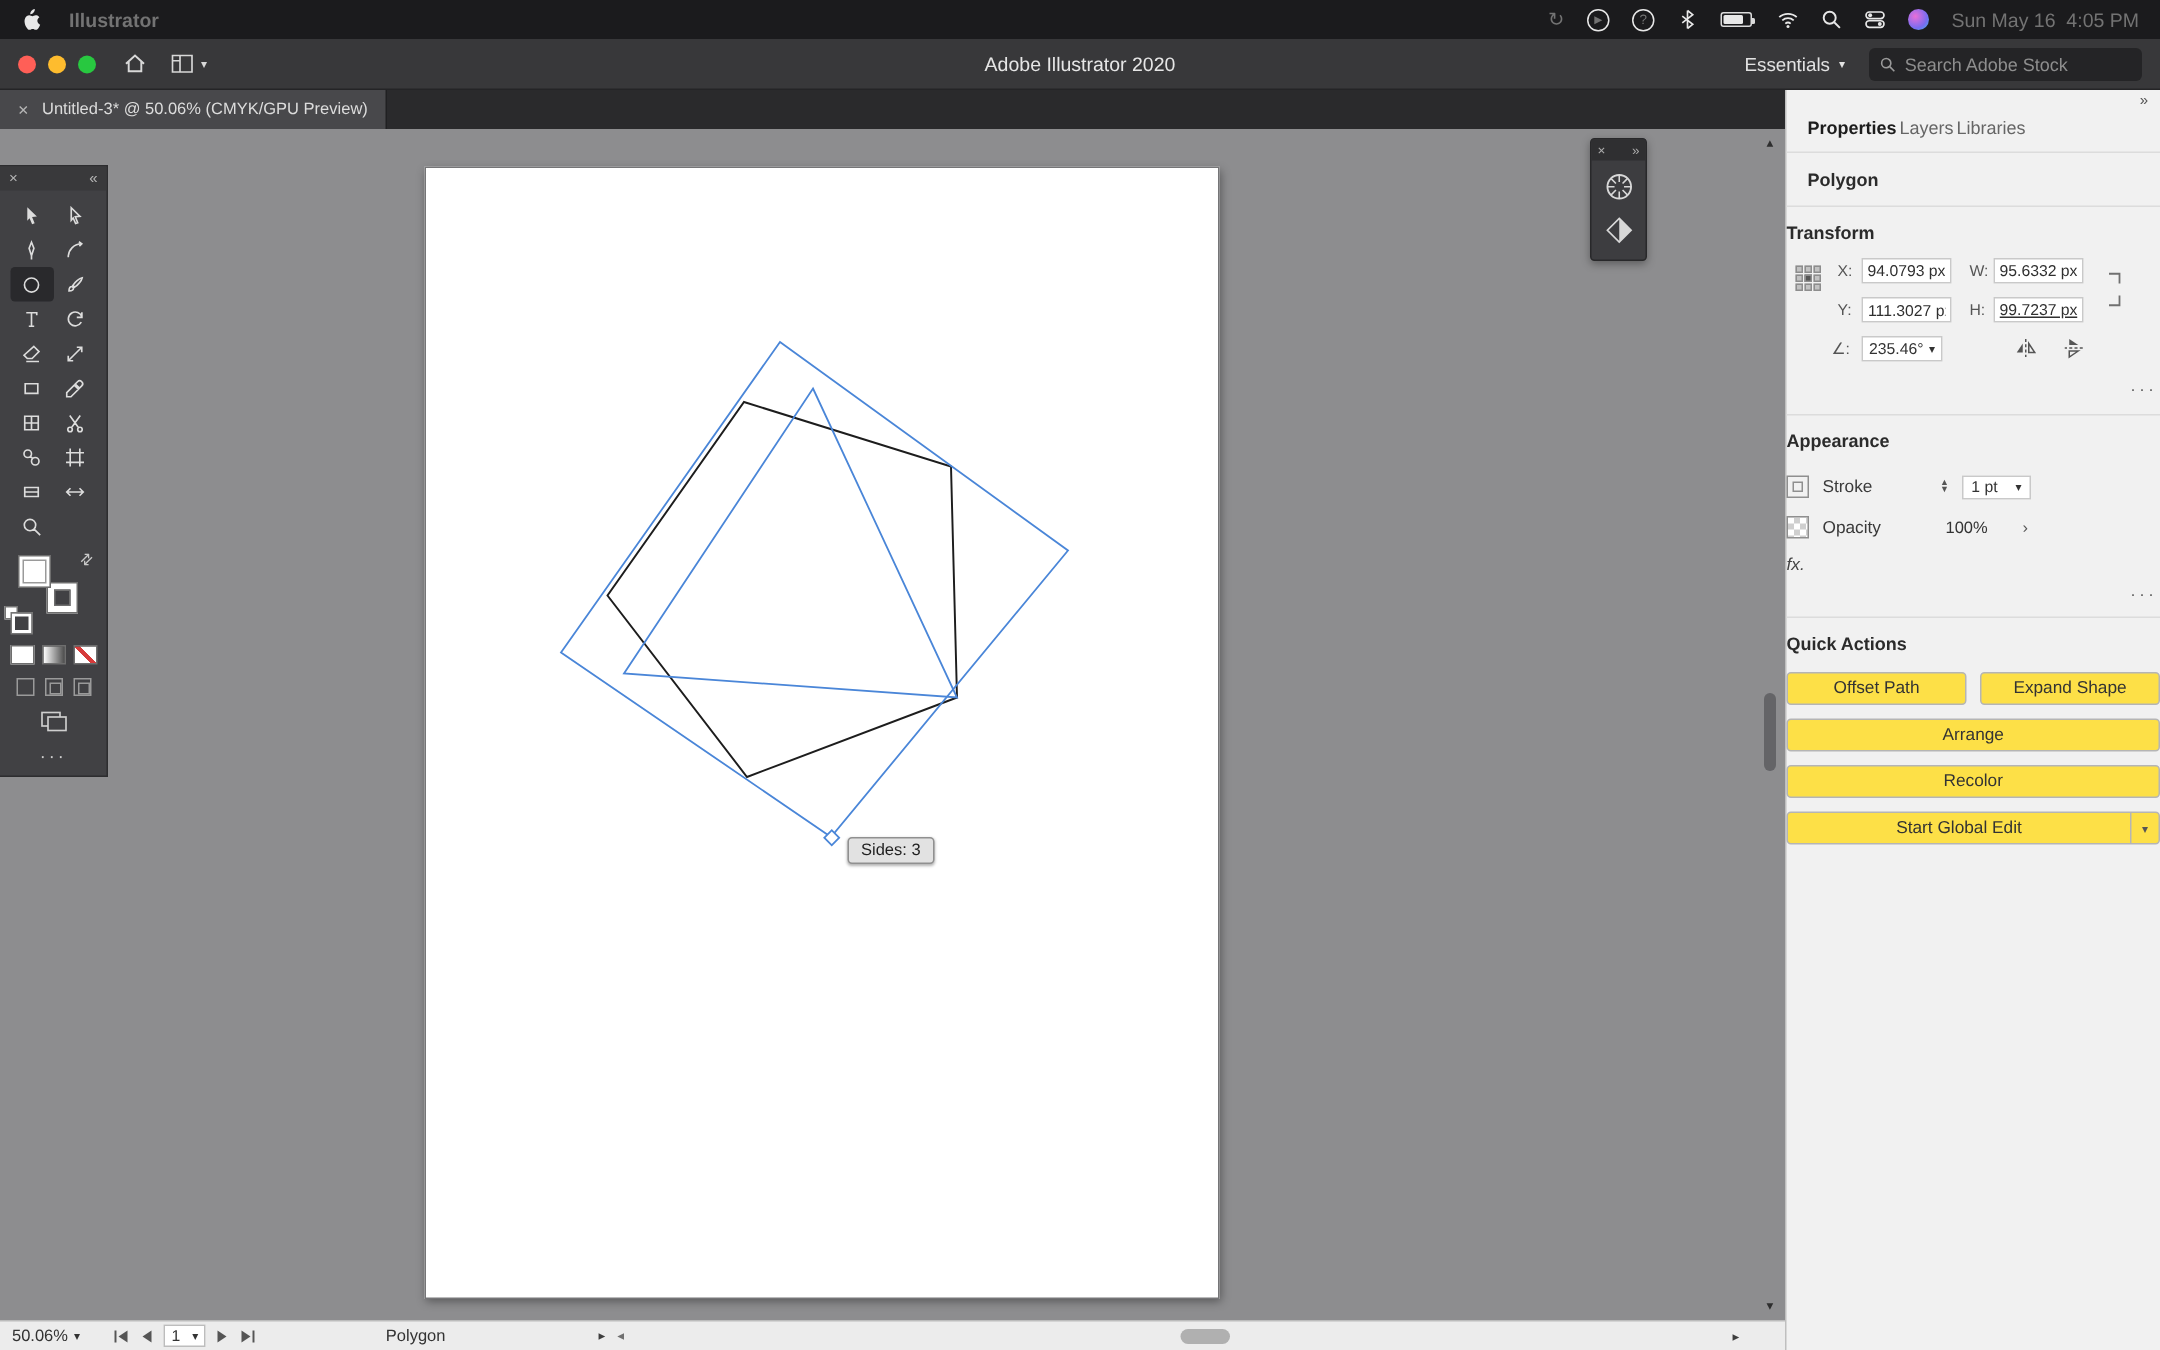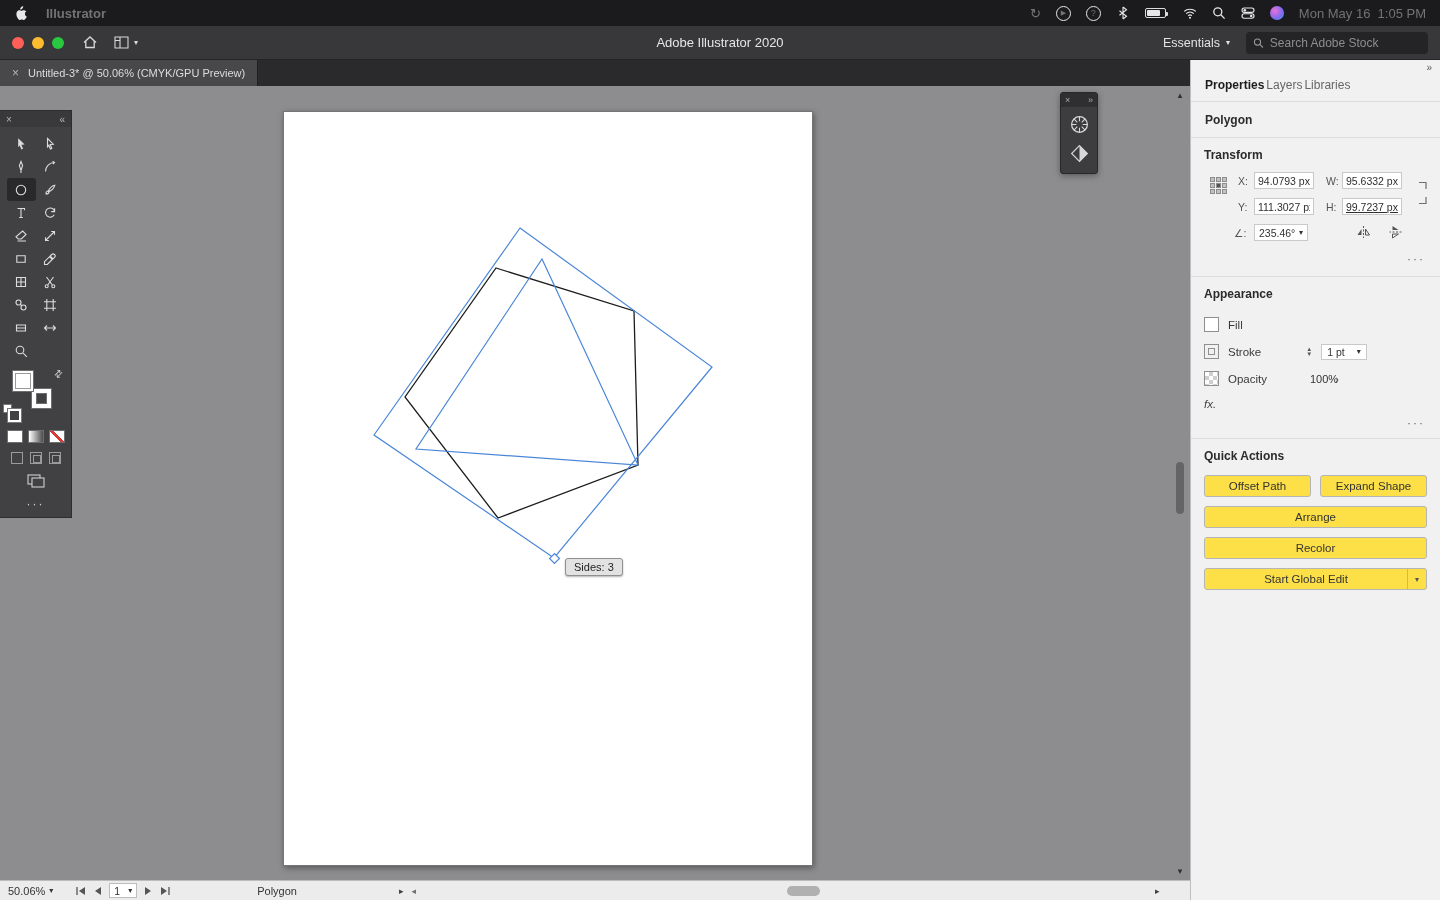--- a/index.html
+++ b/index.html
@@ -85,21 +85,21 @@
   
   .vscroll{position:absolute;right:3px;top:4px;bottom:4px;width:14px;display:flex;flex-direction:column;align-items:center;justify-content:space-between;font-size:9px;color:#2e2e2e}
   .v-thumb{position:absolute;left:3px;top:372px;width:8px;height:52px;background:#646467;border-radius:4px}
 
   
   #panel{position:absolute;top:60px;left:1190px;width:250px;height:840px;background:#f1f1f1;border-left:1px solid #bfbfbf;color:#333}
   .panel-top{height:15px;display:flex;justify-content:flex-end;align-items:center;padding:0 8px;color:#555;font-size:10px}
   .panel-tabs{display:flex;gap:2px;padding:3px 14px 9px;font-size:12px;color:#666;border-bottom:1px solid #dcdcdc}
   .ptab.active{color:#1d1d1d;font-weight:bold}
   .sel-type{padding:11px 14px 10px;font-size:12px;font-weight:bold;color:#2b2b2b;border-bottom:1px solid #dcdcdc}
-  .section{padding:10px 13px 8px;border-bottom:1px solid #dcdcdc}
+  .section{padding:10px 0 8px;border-bottom:1px solid #dcdcdc}
   .section-h{font-size:12px;font-weight:bold;color:#2b2b2b;margin-bottom:10px}
   .transform-body{position:relative;height:96px}
   .ref-locator{position:absolute;left:6px;top:5px;display:grid;grid-template-columns:repeat(3,5px);grid-template-rows:repeat(3,5px);gap:1px}
   .ref-cell{background:#c2c2c2;border:1px solid #8d8d8d}
   .ref-cell.mid{background:#555}
   .t-label{position:absolute;font-size:10.5px;color:#555}
   .t-input{position:absolute;height:17px;width:60px;font-size:10.5px;font-family:inherit;border:1px solid #c9c9c9;background:#fff;color:#2f2f2f;padding:0 3px;overflow:hidden}
   .t-drop{position:absolute;height:17px;display:flex;align-items:center;justify-content:space-between;border:1px solid #c9c9c9;background:#fff;padding:0 4px;font-size:10.5px;width:54px}
   .flip-icon{position:absolute}
   .more-dots{color:#666;font-size:12px;letter-spacing:2px}
@@ -179,21 +179,21 @@
       <svg width="14" height="14" viewBox="0 0 14 14">
           <rect x="1" y="2" width="12" height="4.4" rx="2.2" stroke="#e8e8e8" fill="none" stroke-width="1.1"></rect>
           <circle cx="3.8" cy="4.2" r="1.3" fill="#e8e8e8"></circle>
           <rect x="1" y="7.8" width="12" height="4.4" rx="2.2" stroke="#e8e8e8" fill="none" stroke-width="1.1"></rect>
           <circle cx="10.2" cy="10" r="1.3" fill="#e8e8e8"></circle>
         </svg>
     </span>
     <span class="mb-icon">
         <span class="siri"></span>
       </span>
-    <span class="clock">Mon May 16  1:05 PM</span>
+    <span class="clock">Sun May 16  4:05 PM</span>
   </div>
 </div>
 
 <div id="titlebar">
   <div class="traffic">
     <span class="tl tl-close"></span>
     <span class="tl tl-min"></span>
     <span class="tl tl-max"></span>
   </div>
   <div class="tb-icons">
@@ -478,24 +478,20 @@
             <path d="M9.5 4L13.5 10H9.5Z" fill="none" stroke="#555"></path>
           </svg>
       </span>
       <span class="more-dots t-more">···</span>
     </div>
   </div>
 
   <div class="section">
     <div class="section-h">Appearance</div>
     <div class="app-row">
-      <span class="sw"></span>
-      <span class="app-label">Fill</span>
-    </div>
-    <div class="app-row">
       <span class="sw sw-stroke"></span>
       <span class="app-label">Stroke</span>
       <span class="stepper">
           <span>▲</span>
           <span>▼</span>
         </span>
       <span class="weight-drop">
         <span>1 pt</span>
           <span class="chev">▾</span>
       </span>

